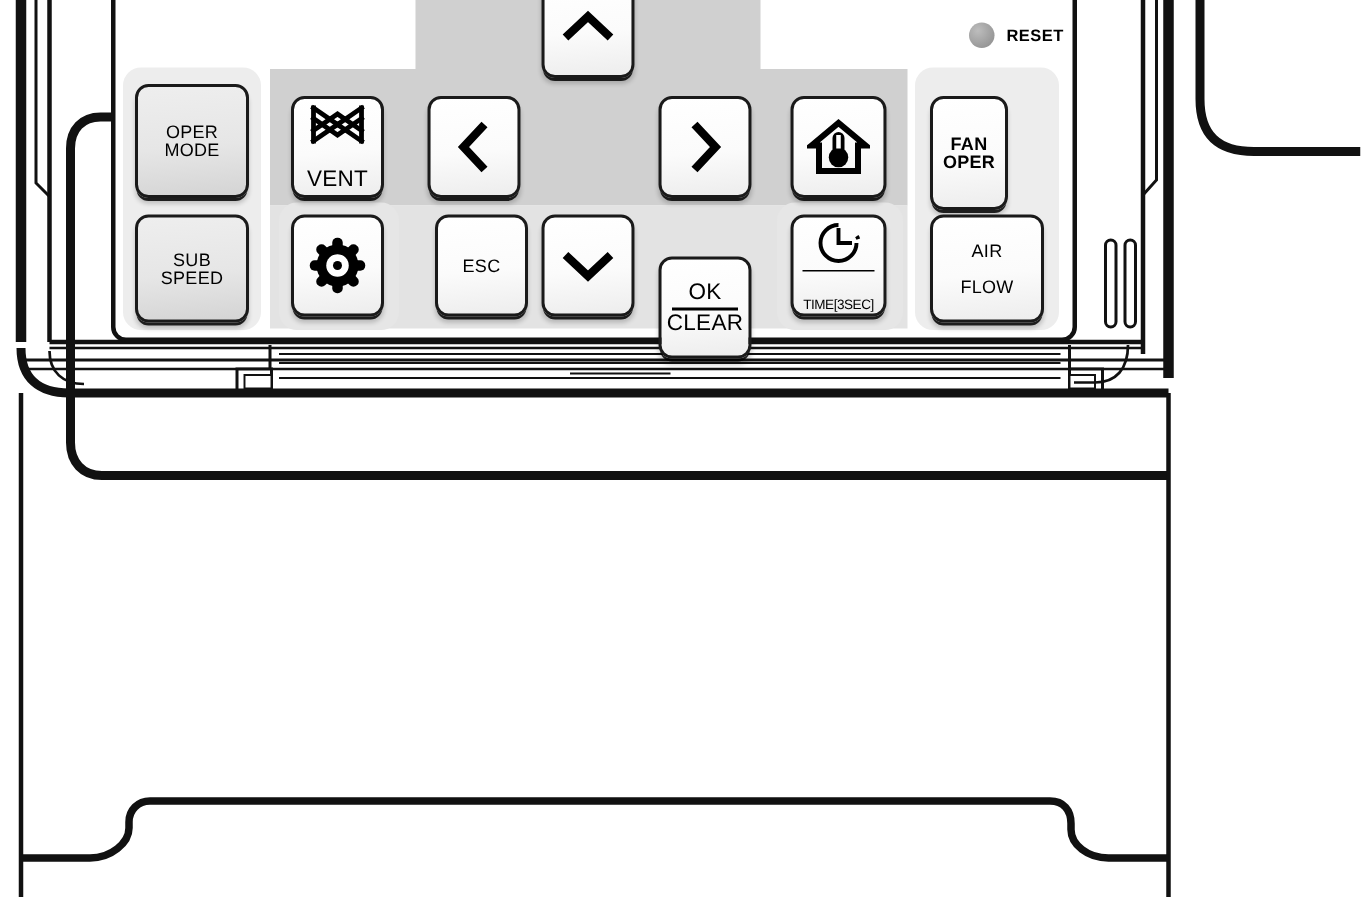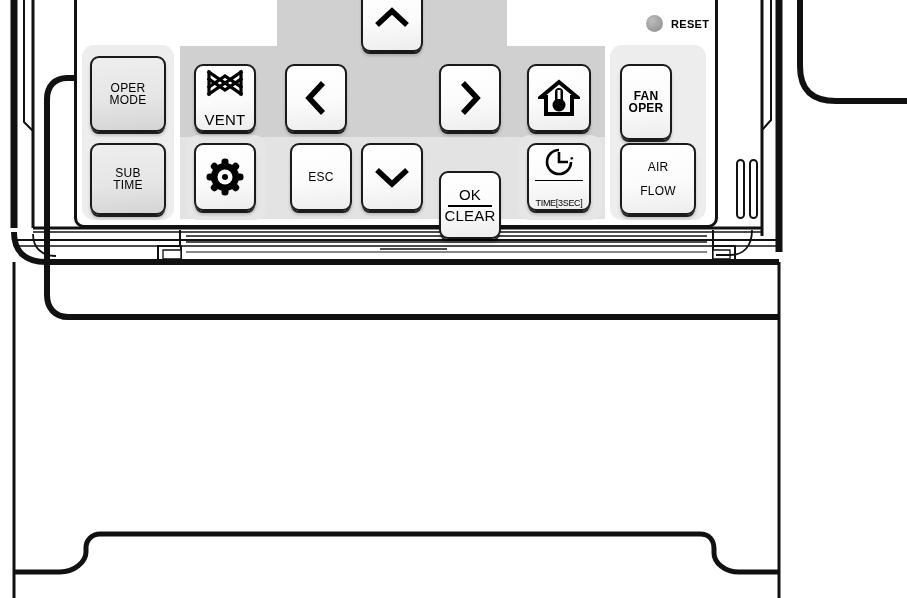--- a/index.html
+++ b/index.html
@@ -198,21 +198,21 @@
       </span>
     </div>
 
     <div class="key" style="left:620px;top:64px;width:52px;height:76px;font-weight:bold;">
       <span class="lbl">FAN</span>
       <span class="lbl">OPER</span>
     </div>
 
     <div class="key shaded" style="left:90px;top:143px;width:76px;height:72px;align-items:center;">
       <span class="lbl">SUB</span>
-      <span class="lbl">TIME</span>
+      <span class="lbl">SPEED</span>
     </div>
 
     <div class="key" style="left:194px;top:143px;width:62px;height:68px;">
       <span>
         <svg class="icon-svg" width="40" height="40" viewBox="0 0 40 40">
           <g fill="#000">
             <circle cx="20" cy="20" r="14"></circle>
             <g>
               <rect x="16.5" y="1.5" width="7" height="9" rx="3.3"></rect>
               <rect x="16.5" y="29.5" width="7" height="9" rx="3.3"></rect>

